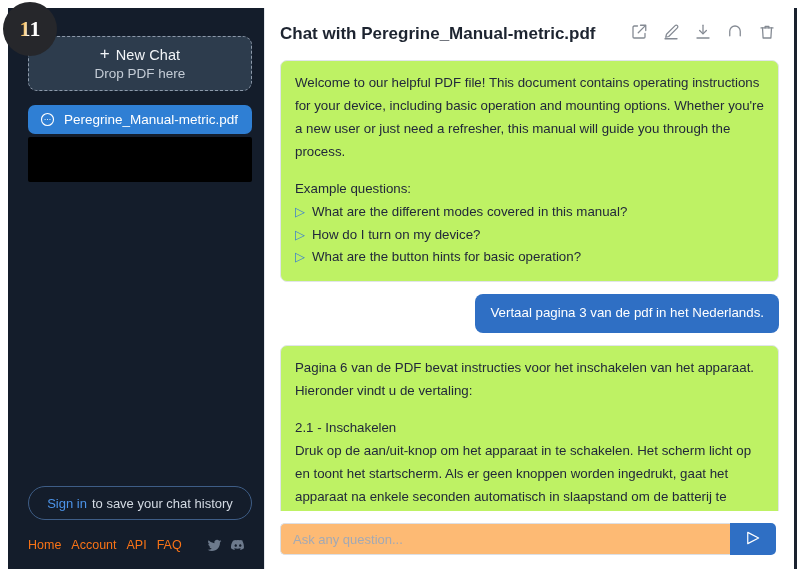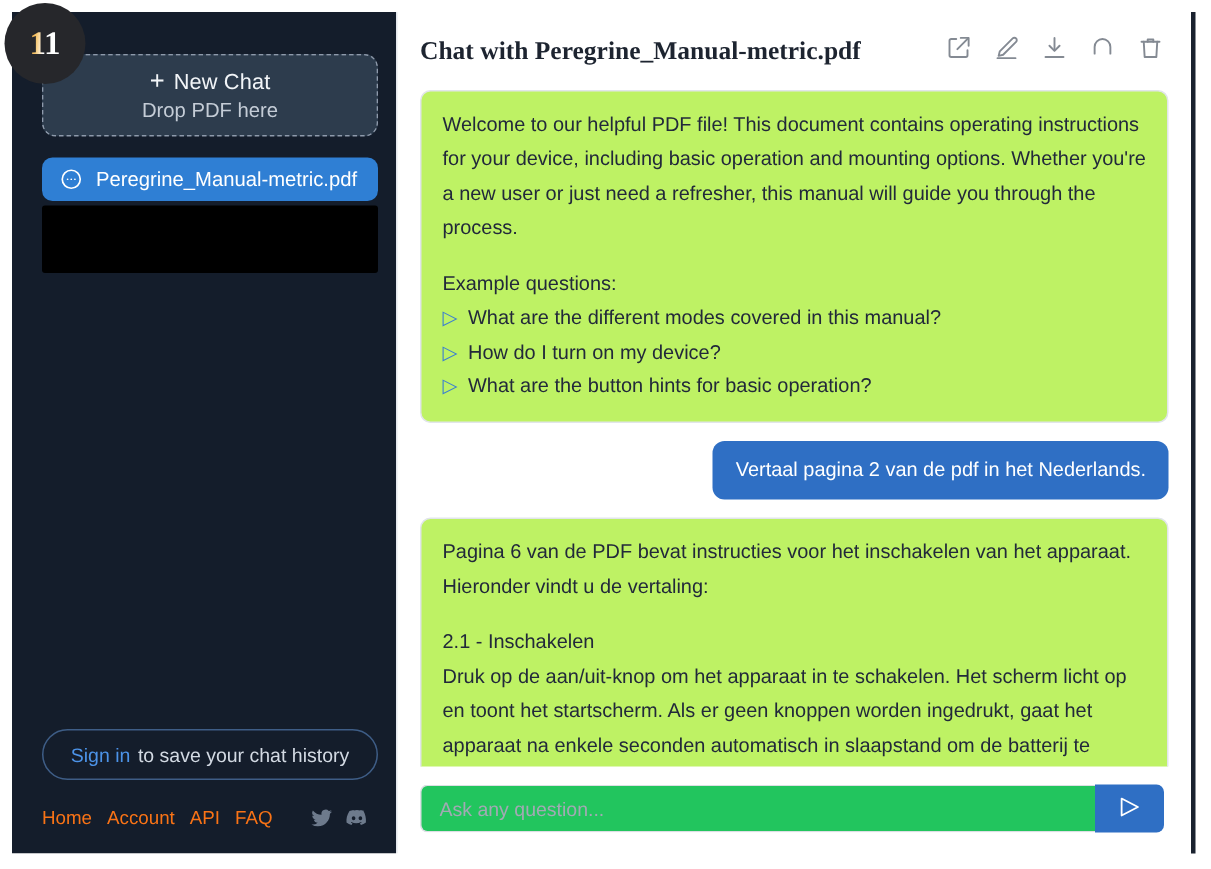--- a/index.html
+++ b/index.html
@@ -137,21 +137,20 @@
     border-left: 1px solid #e4e7ec;
   }
 
   .chat-header {
     height: 52px;
     flex: 0 0 52px;
     display: flex;
     align-items: center;
     padding: 0 18px 0 15px;
     gap: 10px;
-    font-family: Liberation Serif, serif;
   }
   .chat-title {
     font-size: 17px;
     font-weight: bold;
     color: #1d2430;
     white-space: nowrap;
     overflow: hidden;
     text-overflow: ellipsis;
   }
   .header-actions {
@@ -217,21 +216,21 @@
   .composer-input {
     flex: 1 1 auto;
     height: 32px;
     border: 1px solid #dcdfe4;
     border-right: none;
     border-radius: 5px 0 0 5px;
     padding: 0 12px;
     font-size: 13px;
     color: #2a313d;
     font-family: "Liberation Sans", sans-serif;
-    background: #22c55e;
+    background: #fdba74;
     outline: none;
   }
   .composer-input::placeholder { color: #a3a9b4; }
   .send-btn {
     width: 46px;
     height: 32px;
     background: #2f6fc4;
     border: none;
     border-radius: 0 5px 5px 0;
     display: flex;
@@ -382,21 +381,21 @@
             <span class="qmark">▷</span>
             <span>How do I turn on my device?</span>
           </div>
           <div class="qline">
             <span class="qmark">▷</span>
             <span>What are the button hints for basic operation?</span>
           </div>
         </div>
 
         <div class="user-row">
-          <div class="user-bubble">Vertaal pagina 2 van de pdf in het Nederlands.</div>
+          <div class="user-bubble">Vertaal pagina 3 van de pdf in het Nederlands.</div>
         </div>
 
         <div class="bubble">
           <p>Pagina 6 van de PDF bevat instructies voor het inschakelen van het apparaat. Hieronder vindt u de vertaling:</p>
           <div class="gap"></div>
           <p>2.1 - Inschakelen</p>
           <p>Druk op de aan/uit-knop om het apparaat in te schakelen. Het scherm licht op en toont het startscherm. Als er geen knoppen worden ingedrukt, gaat het apparaat na enkele seconden automatisch in slaapstand om de batterij te sparen. Druk opnieuw op de aan/uit-knop om het apparaat uit de slaapstand te halen.</p>
         </div>
 
       </div>

